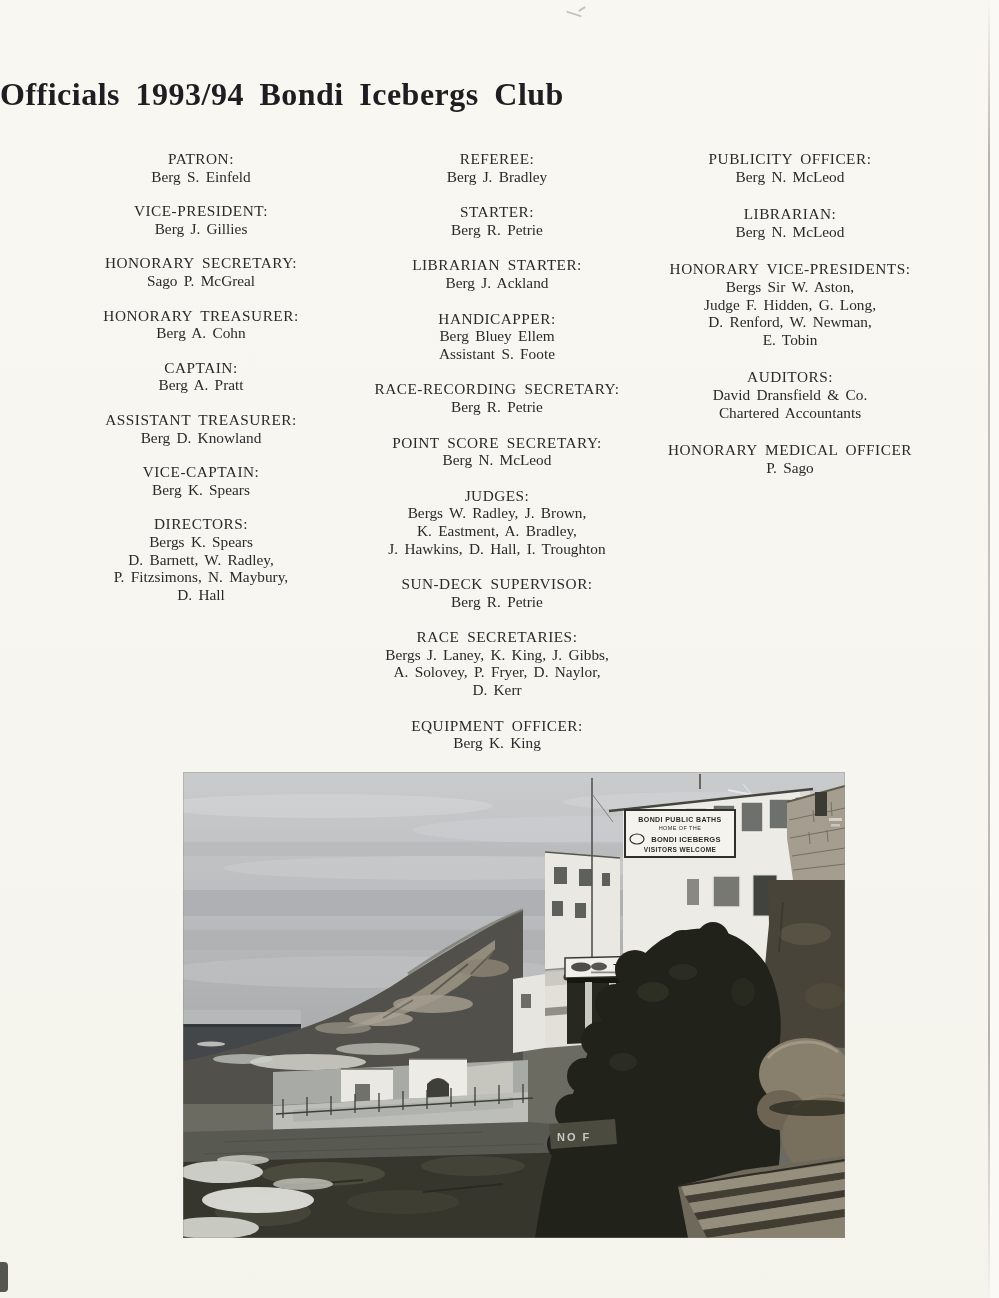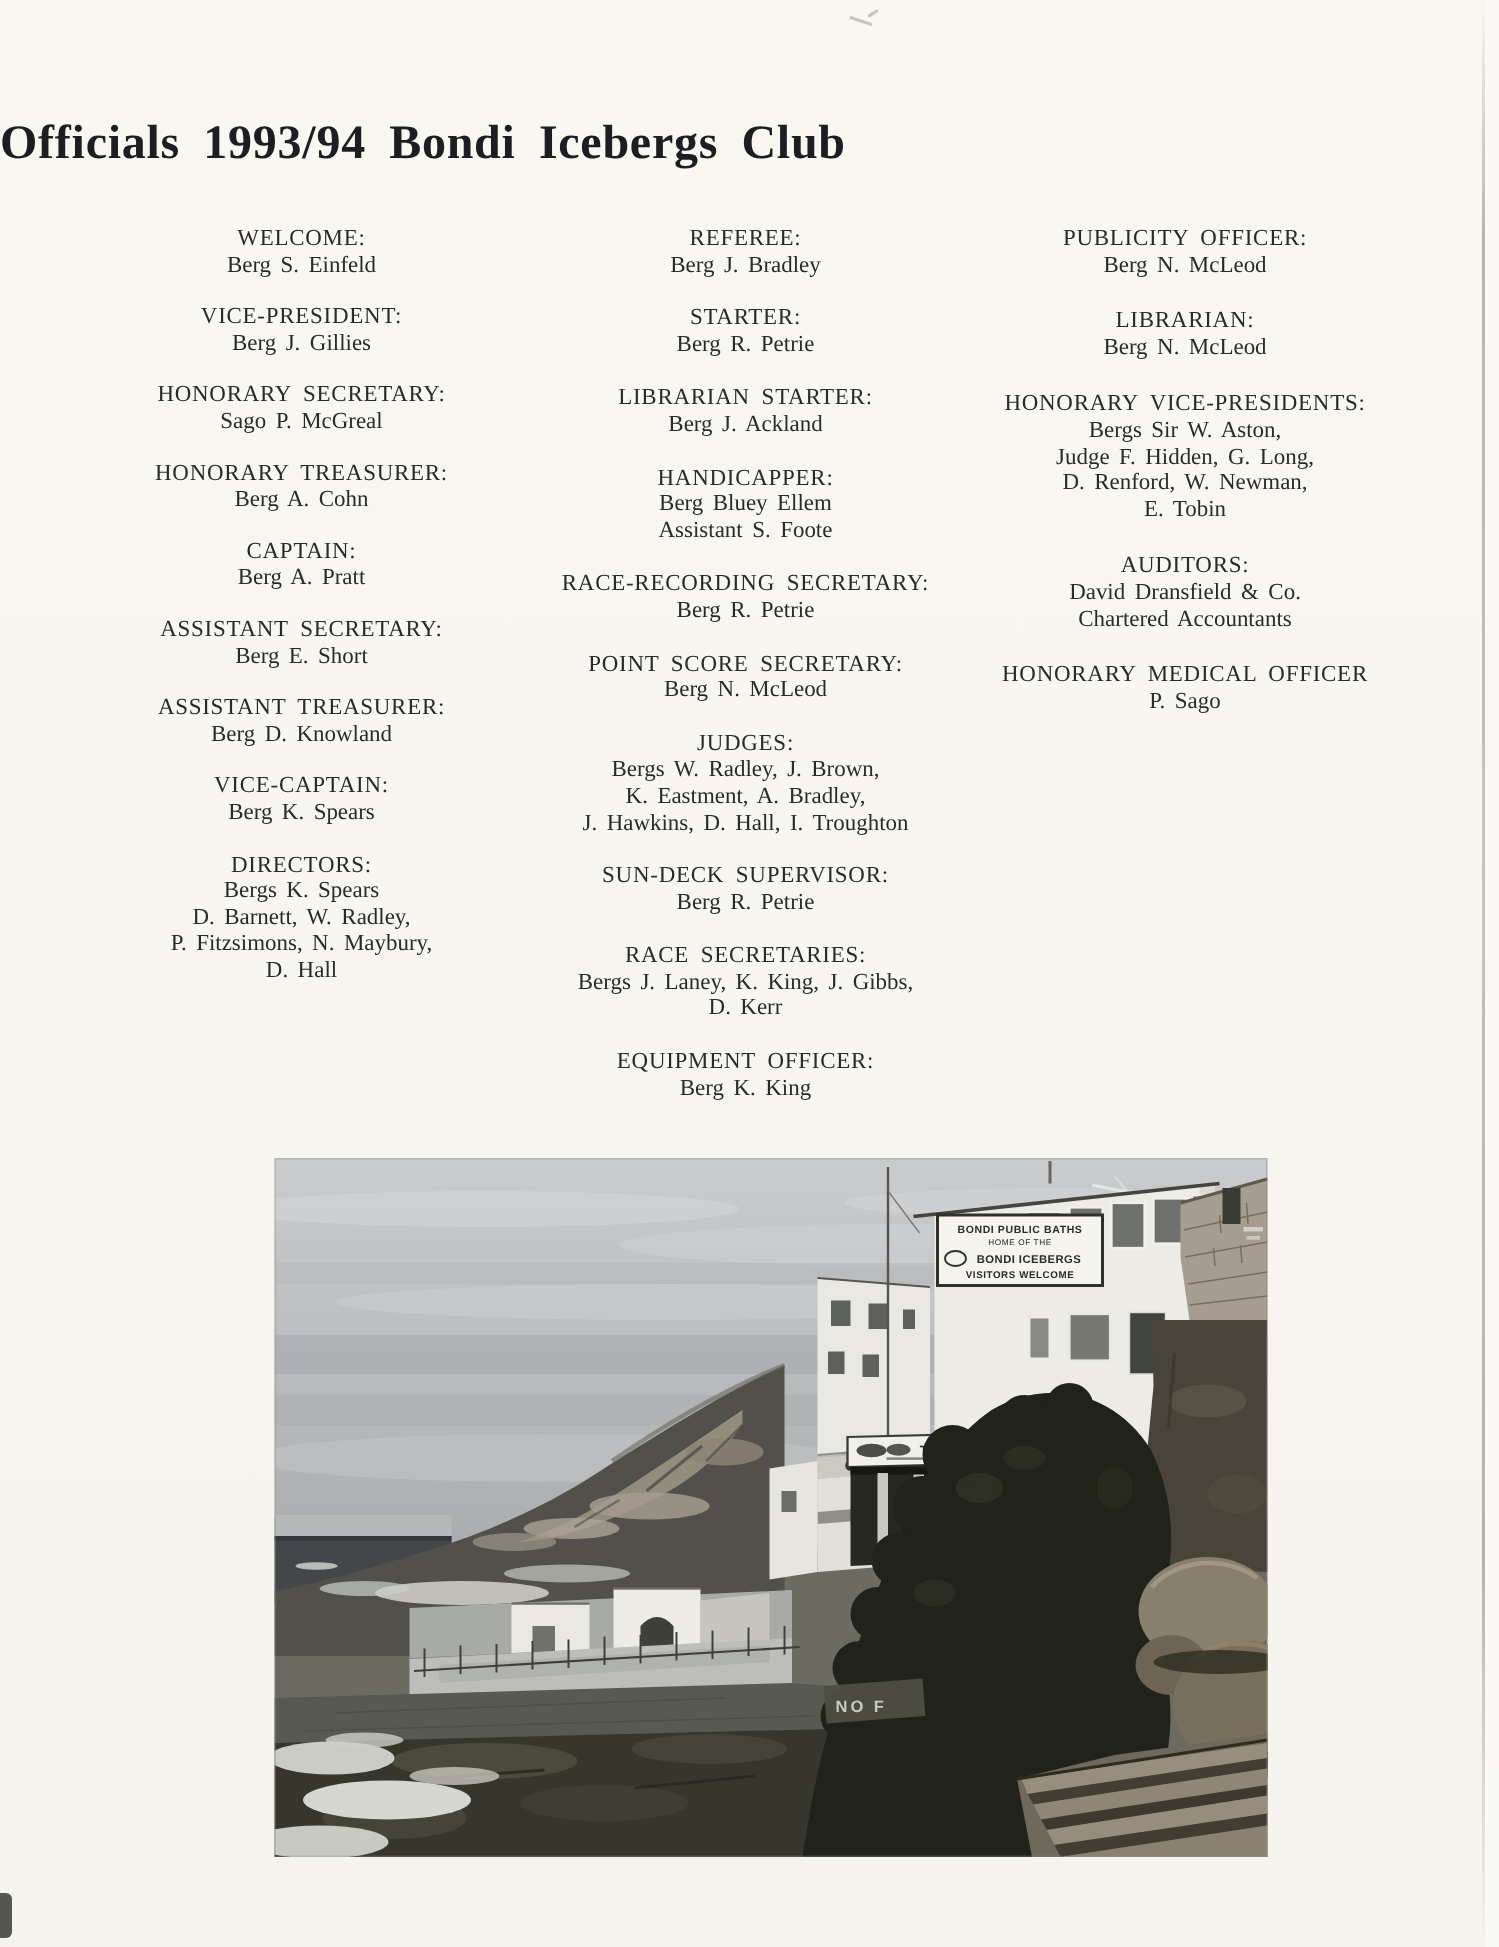--- a/index.html
+++ b/index.html
@@ -47,42 +47,38 @@
 
   <div class="smudge">
       <i></i>
       <i></i>
     </div>
 
   <h1 class="title">Officials 1993/94 Bondi Icebergs Club</h1>
 
   <div class="col col-0">
       <div class="entry">
-        <div class="entry-title">WELCOME:</div>
+        <div class="entry-title">PATRON:</div>
         <div class="entry-line">Berg S. Einfeld</div>
       </div>
       <div class="entry">
         <div class="entry-title">VICE-PRESIDENT:</div>
         <div class="entry-line">Berg J. Gillies</div>
       </div>
       <div class="entry">
         <div class="entry-title">HONORARY SECRETARY:</div>
         <div class="entry-line">Sago P. McGreal</div>
       </div>
       <div class="entry">
         <div class="entry-title">HONORARY TREASURER:</div>
         <div class="entry-line">Berg A. Cohn</div>
       </div>
       <div class="entry">
         <div class="entry-title">CAPTAIN:</div>
         <div class="entry-line">Berg A. Pratt</div>
-      </div>
-      <div class="entry">
-        <div class="entry-title">ASSISTANT SECRETARY:</div>
-        <div class="entry-line">Berg E. Short</div>
       </div>
       <div class="entry">
         <div class="entry-title">ASSISTANT TREASURER:</div>
         <div class="entry-line">Berg D. Knowland</div>
       </div>
       <div class="entry">
         <div class="entry-title">VICE-CAPTAIN:</div>
         <div class="entry-line">Berg K. Spears</div>
       </div>
       <div class="entry">
@@ -125,20 +121,21 @@
         <div class="entry-line">K. Eastment, A. Bradley,</div>
         <div class="entry-line">J. Hawkins, D. Hall, I. Troughton</div>
       </div>
       <div class="entry">
         <div class="entry-title">SUN-DECK SUPERVISOR:</div>
         <div class="entry-line">Berg R. Petrie</div>
       </div>
       <div class="entry">
         <div class="entry-title">RACE SECRETARIES:</div>
         <div class="entry-line">Bergs J. Laney, K. King, J. Gibbs,</div>
+        <div class="entry-line">A. Solovey, P. Fryer, D. Naylor,</div>
         <div class="entry-line">D. Kerr</div>
       </div>
       <div class="entry">
         <div class="entry-title">EQUIPMENT OFFICER:</div>
         <div class="entry-line">Berg K. King</div>
       </div>
     </div>
   <div class="col col-2">
       <div class="entry">
         <div class="entry-title">PUBLICITY OFFICER:</div>

